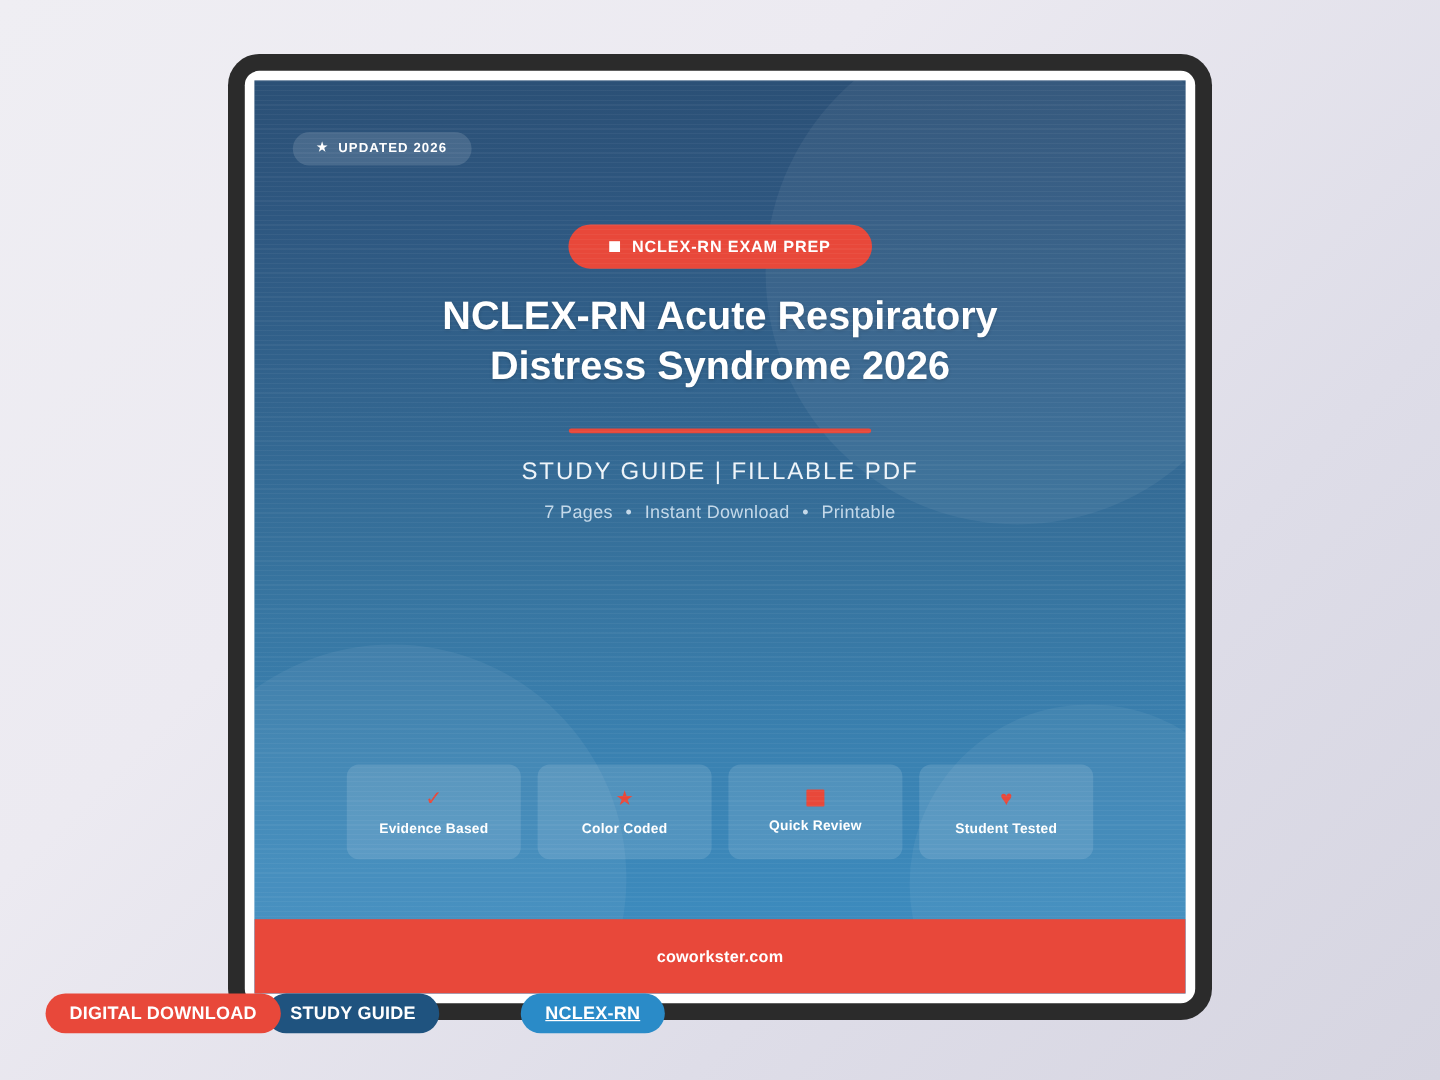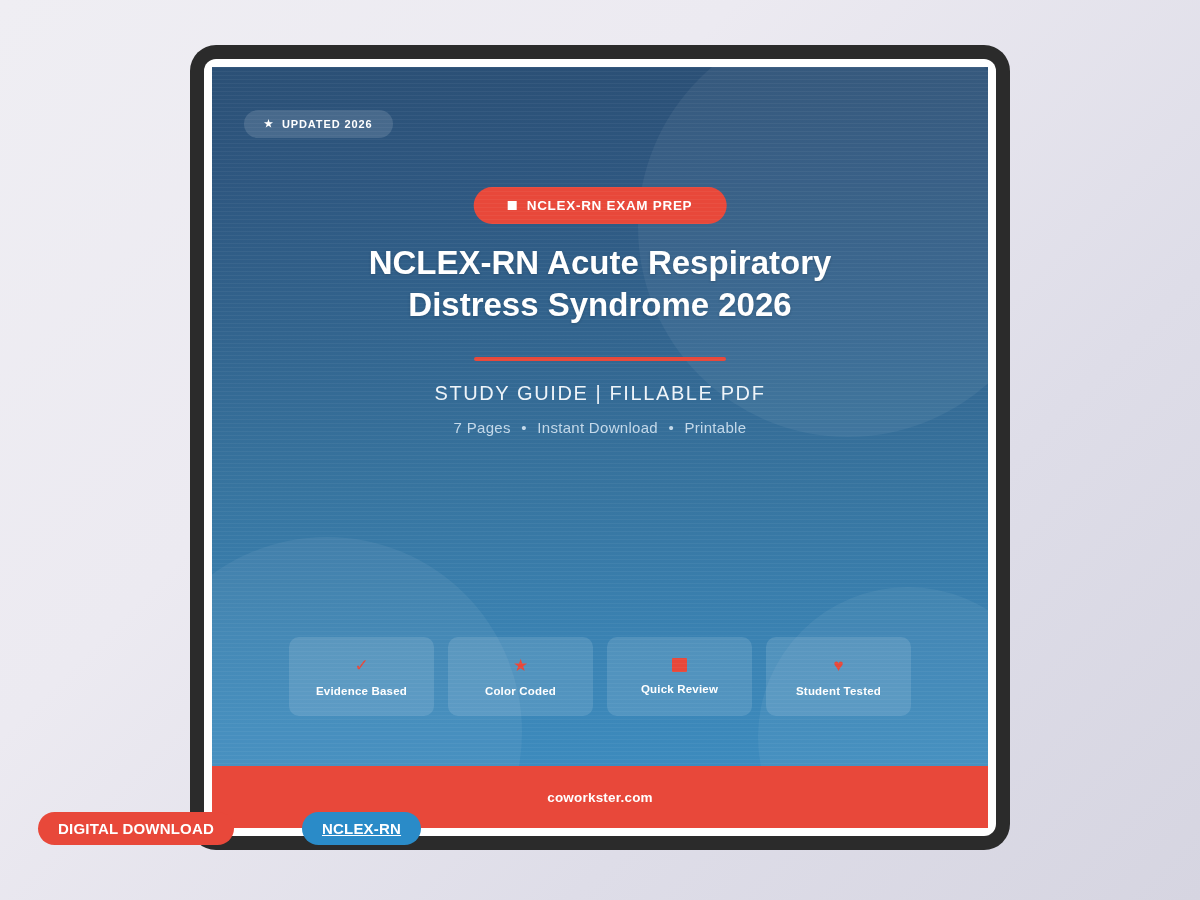--- a/index.html
+++ b/index.html
@@ -213,21 +213,21 @@
   .footer-bar .site{
     color:#ffffff;
     font-size:13.5px;
     font-weight:bold;
     letter-spacing:0.2px;
   }
 
   
   .ribbons{
     position:absolute;
-    left:38px; bottom:55px;
+    left:38px; bottom:39px;
     display:flex;
     align-items:center;
     z-index:20;
   }
   .ribbon{
     border-radius:999px;
     color:#ffffff;
     font-weight:bold;
     white-space:nowrap;
     display:flex; align-items:center; justify-content:center;
@@ -331,16 +331,17 @@
         </div>
 
         <div class="scanlines"></div>
 
       </div>
     </div>
   </div>
 
   <div class="ribbons">
     <span class="ribbon ribbon-download">DIGITAL DOWNLOAD</span>
+    <span class="ribbon ribbon-study">STUDY GUIDE</span>
     <span class="ribbon ribbon-nclex">NCLEX-RN</span>
   </div>
 
 </div>
 
 </body></html>

